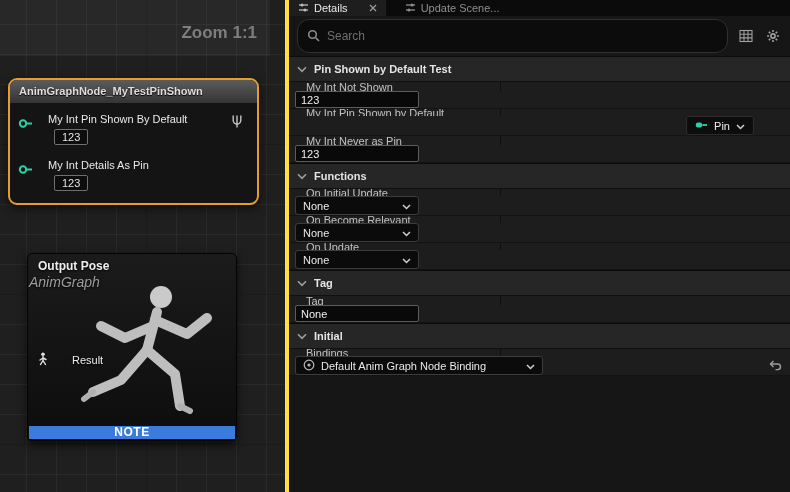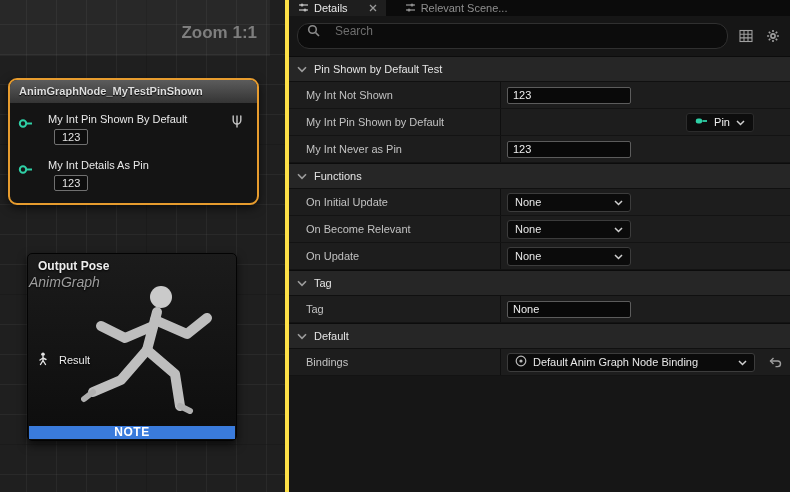--- a/index.html
+++ b/index.html
@@ -53,56 +53,56 @@
   
   .node2 {
     position:absolute; left:27px; top:253px; width:210px; height:188px;
     background:linear-gradient(180deg,#1b1b1b,#0d0d0d);
     border:1px solid #030303; border-radius:5px; overflow:hidden;
     box-shadow:0 4px 10px rgba(0,0,0,0.65);
   }
   .node2-title { position:absolute; left:10px; top:5px; font-weight:bold; font-size:12px; color:#ededed; text-shadow:0 1px 2px #000; z-index:3; }
   .node2-sub   { position:absolute; left:1px; top:20px; font-style:italic; font-size:14px; color:#9d9d9d; text-shadow:0 1px 2px #000; z-index:3; }
   .mannequin   { position:absolute; left:16px; top:24px; width:185px; height:150px; z-index:1; opacity:0.95; }
-  .result-pin  { position:absolute; left:9px; top:98px; display:flex; align-items:center; gap:10px; color:#ececec; font-size:11px; text-shadow:0 1px 2px #000; z-index:3; }
+  .result-pin  { position:absolute; left:9px; top:98px; display:flex; align-items:center; gap:23px; color:#ececec; font-size:11px; text-shadow:0 1px 2px #000; z-index:3; }
   .note-bar {
     position:absolute; left:1px; right:1px; bottom:1px; height:13px; z-index:3;
     background:#3a7bdc; color:#fff; font-size:12px; font-weight:bold;
     text-align:center; line-height:13px; letter-spacing:0.6px;
   }
 
   
   .details {
     position:absolute; left:285px; top:0; width:505px; height:492px;
     background:#161616; border-left:4px solid #fde047; font-size:11px; color:#cfcfcf;
   }
   .tabwell { height:16px; background:#0b0b0b; display:flex; align-items:stretch; }
   .tab { display:flex; align-items:center; gap:5px; padding:0 9px; font-size:11px; color:#8f8f8f; cursor:default; }
   .tab.active { background:#1e1e1e; color:#e9e9e9; }
   .tab-close { display:flex; align-items:center; margin-left:16px; }
   .tab + .tab { margin-left:10px; }
 
   .toolbar { height:40px; display:flex; align-items:center; padding:0 8px; gap:9px; background:#161616; }
   .searchbox {
-    flex:1; height:26px; border-radius:12px; background:#0c0c0c; border:1px solid #303030;
-    display:flex; align-items:flex-start; gap:15px; padding:0 9px;
+    flex:1; height:34px; border-radius:12px; background:#0c0c0c; border:1px solid #303030;
+    display:flex; align-items:center; gap:7px; padding:0 9px;
   }
   .searchbox input {
     flex:1; background:transparent; border:none; outline:none;
     color:#d8d8d8; font-size:12px; font-family:inherit;
   }
   .searchbox input::placeholder { color:#6e6e6e; }
   .icon-btn { width:18px; height:18px; display:flex; align-items:center; justify-content:center; }
 
   .section-header {
     height:26px; background:#262626; border-top:1px solid #0c0c0c; border-bottom:1px solid #101010;
     display:flex; align-items:center; gap:7px; padding-left:8px;
-    color:#e4e4e4; font-weight:normal;
-  }
-  .prow { height:27px; display:flex; background:#1d1d1d; border-bottom:1px solid #131313; }
+    color:#e4e4e4; font-weight:bold;
+  }
+  .prow { height:27px; display:flex; background:#1d1d1d; border-bottom:1px solid #131313;flex-direction:column; }
   .plabel {
     width:212px; padding-left:17px; display:flex; align-items:center;
     color:#c2c2c2; border-right:1px solid #0f0f0f; white-space:nowrap; overflow:hidden;
   }
   .pvalue { flex:1; display:flex; align-items:center; padding:0 8px 0 6px; }
 
   .textbox {
     width:124px; height:17px; background:#090909; border:1px solid #5c5c5c; border-radius:2px;
     color:#efefef; padding:0 5px; font-size:11px; font-family:inherit; outline:none;
   }
@@ -222,21 +222,21 @@
         <span>
           <svg width="11" height="11" viewBox="0 0 11 11">
               <g stroke="#8f8f8f" stroke-width="1.3">
                 <line x1="1" y1="3" x2="10" y2="3"></line>
                 <line x1="1" y1="8" x2="10" y2="8"></line>
               </g>
               <circle cx="7" cy="3" r="1.5" fill="#8f8f8f"></circle>
               <circle cx="4" cy="8" r="1.5" fill="#8f8f8f"></circle>
             </svg>
         </span>
-        <span>Relevant Scene...</span>
+        <span>Update Scene...</span>
       </div>
     </div>
 
     <div class="toolbar">
       <div class="searchbox">
         <span>
           <svg width="13" height="13" viewBox="0 0 13 13">
               <circle cx="5.5" cy="5.5" r="3.8" fill="none" stroke="#8a8a8a" stroke-width="1.6"></circle>
               <line x1="8.6" y1="8.6" x2="12" y2="12" stroke="#8a8a8a" stroke-width="1.6"></line>
             </svg>
@@ -347,21 +347,21 @@
       <div class="plabel">Tag</div>
       <div class="pvalue">
         <input class="textbox" value="None" style="">
       </div>
     </div>
 
     <div class="section-header">
       <span><svg width="10" height="7" viewBox="0 0 10 7">
             <path d="M1 1.2L5 5.4 9 1.2" fill="none" stroke="#9d9d9d" stroke-width="1.6"></path>
           </svg></span>
-      <span>Default</span>
+      <span>Initial</span>
     </div>
     <div class="prow">
       <div class="plabel">Bindings</div>
       <div class="pvalue">
         <div class="binding-dd">
           <span>
             <svg width="12" height="12" viewBox="0 0 12 12">
                 <circle cx="6" cy="6" r="4.8" fill="none" stroke="#b9b9b9" stroke-width="1.2"></circle>
                 <circle cx="6" cy="6" r="1.6" fill="#b9b9b9"></circle>
               </svg>

